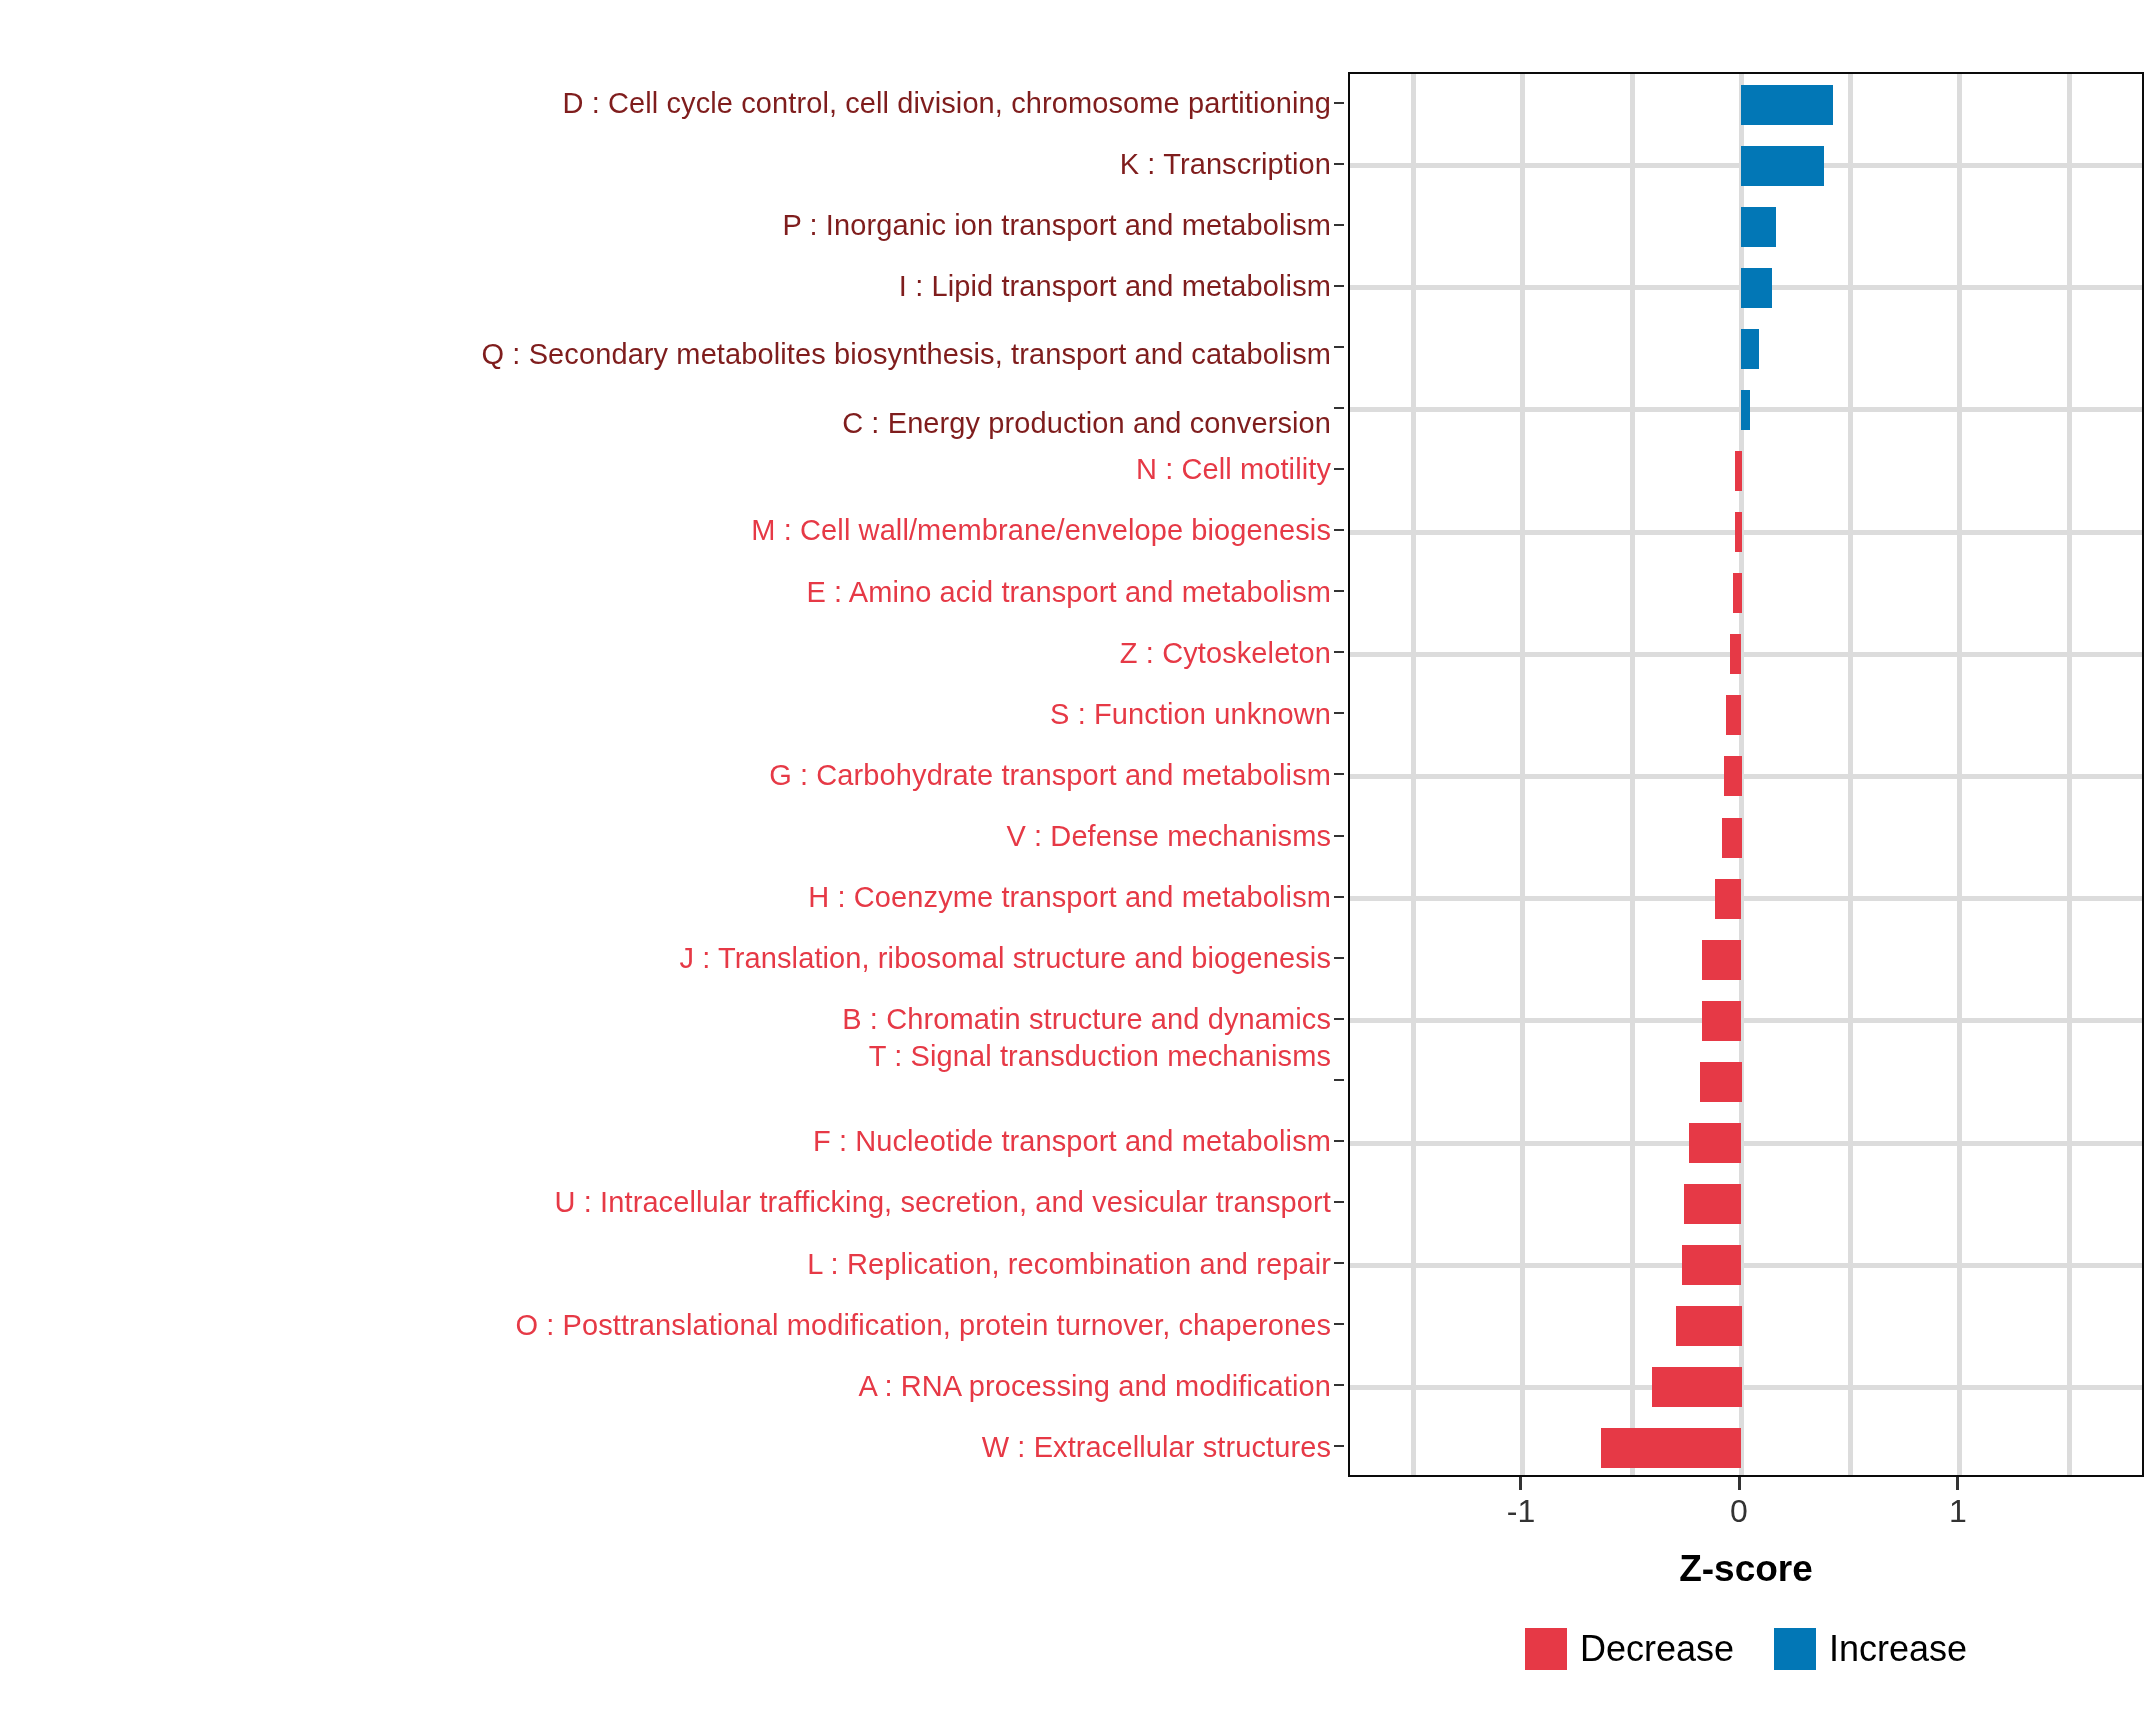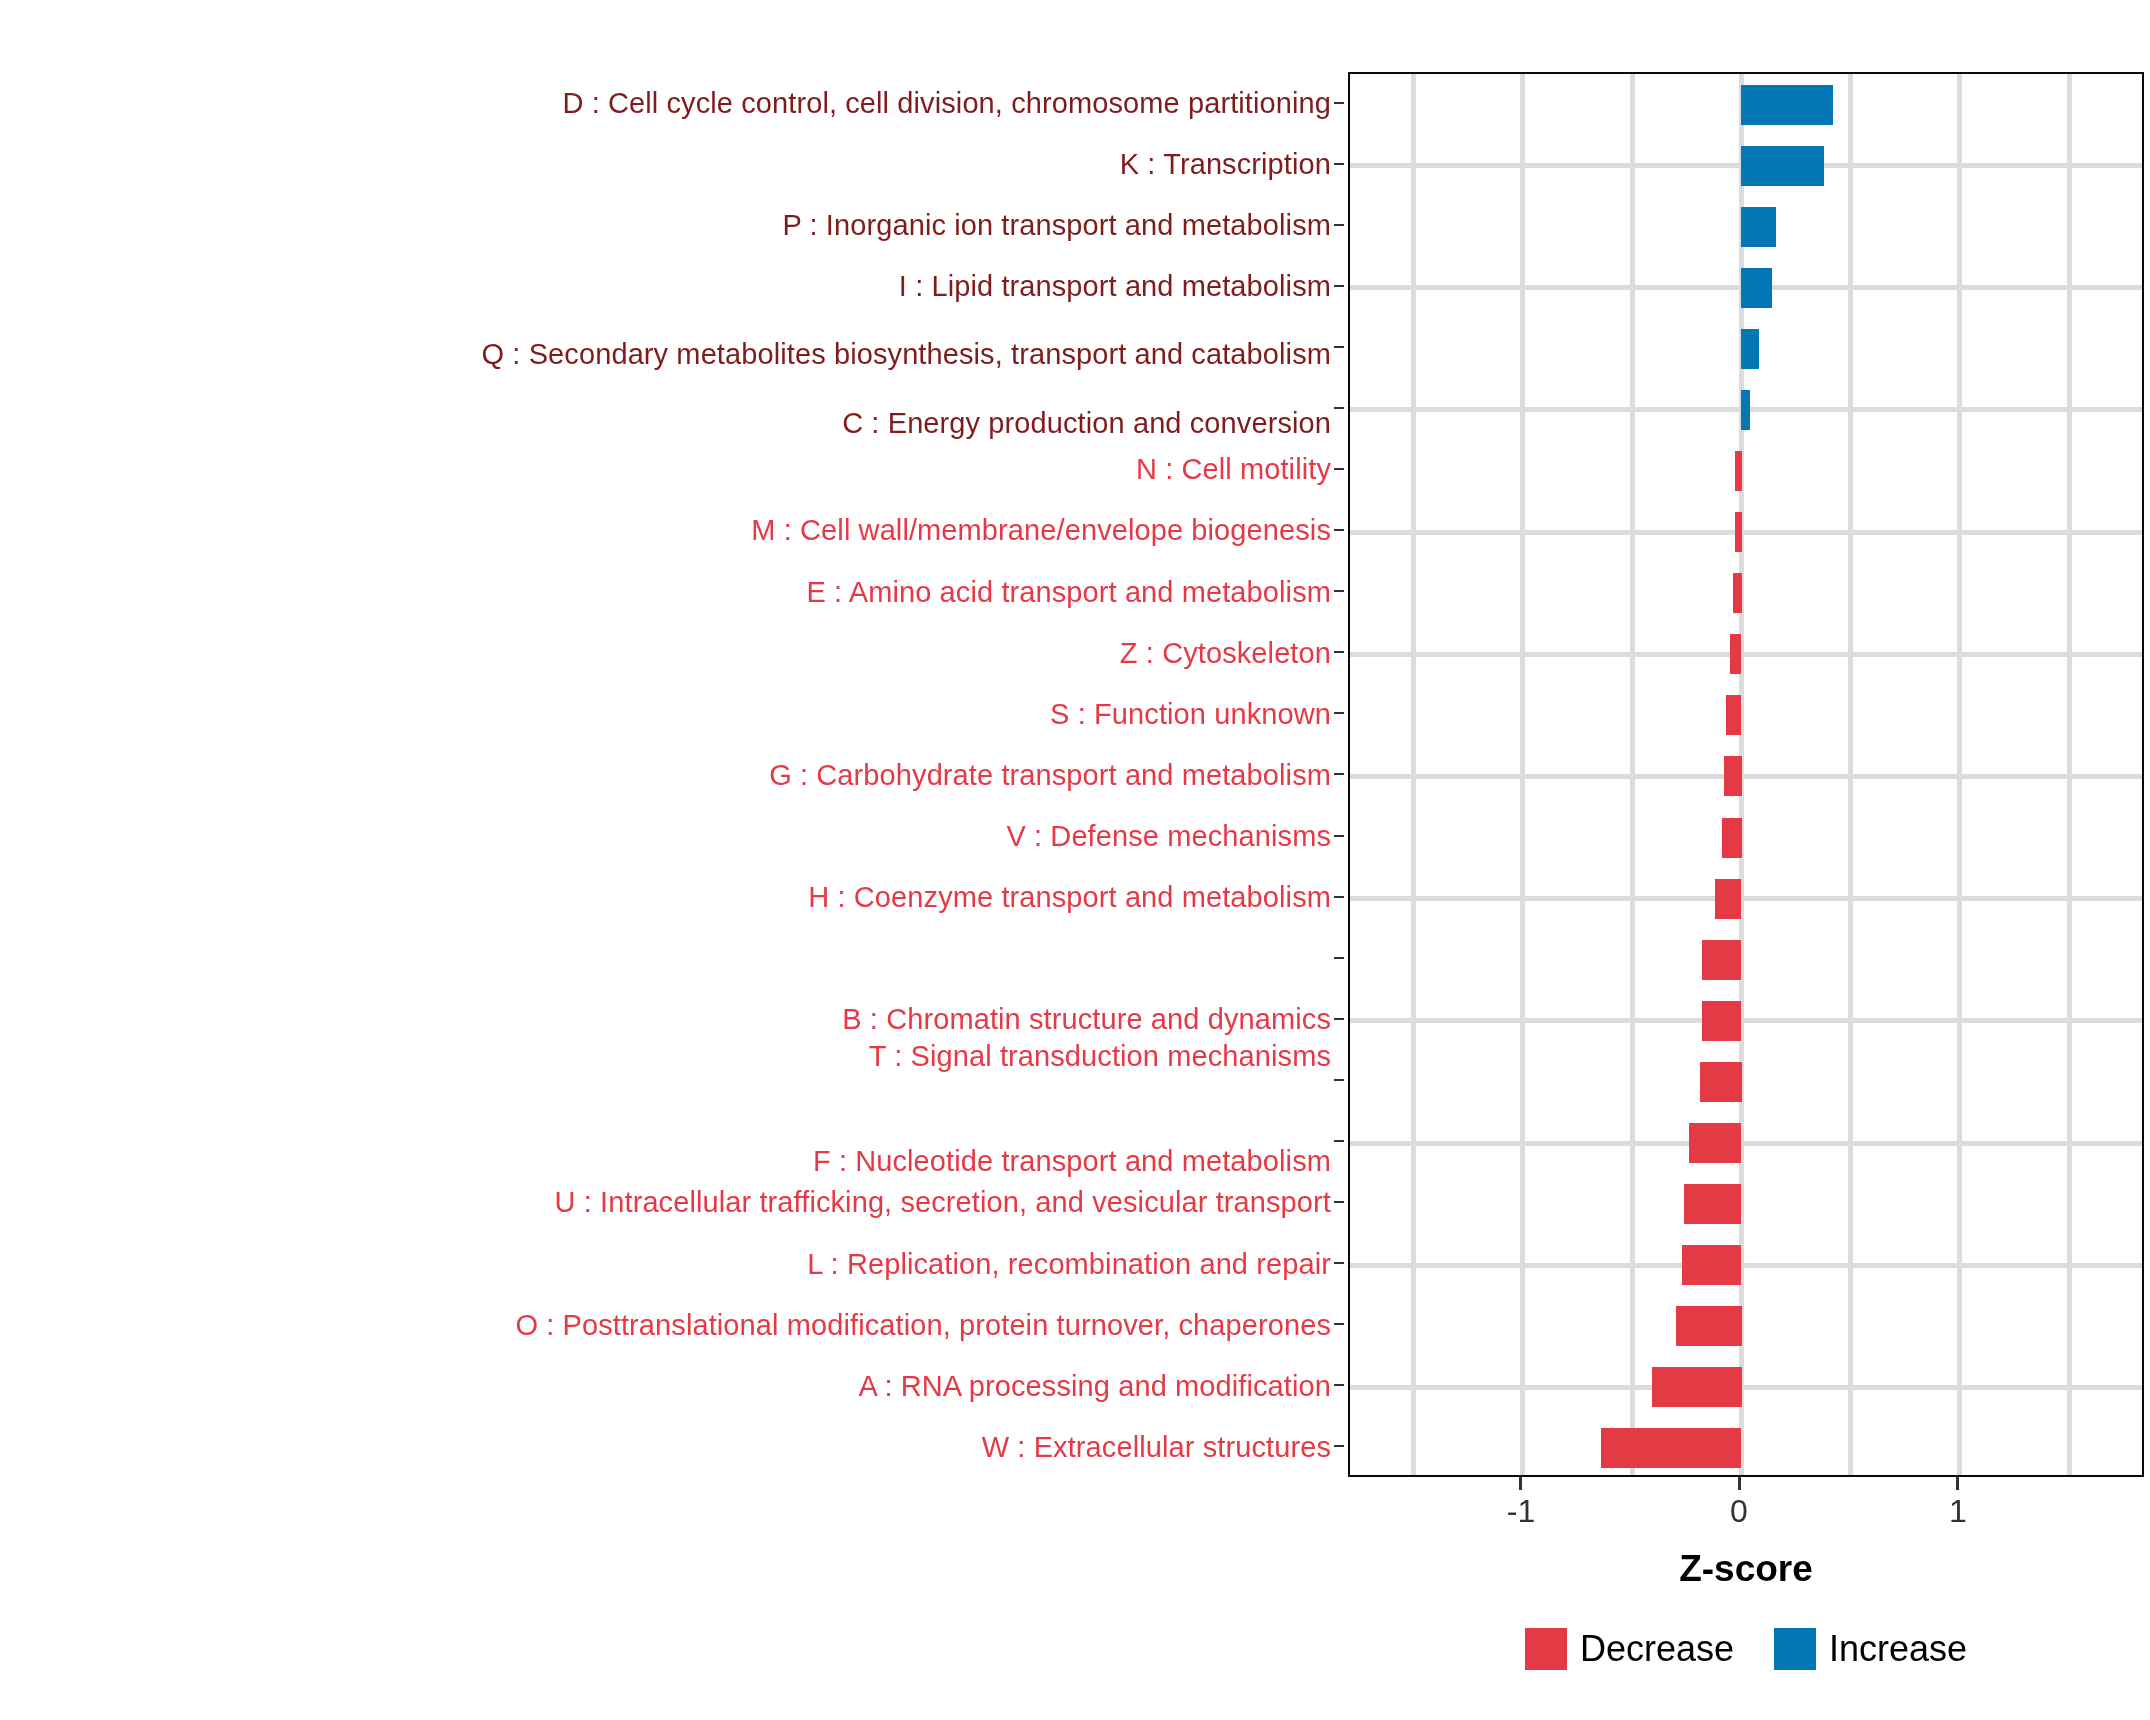--- a/index.html
+++ b/index.html
@@ -132,26 +132,27 @@
       <div class="ytick dec" style="top: 565px;">Z : Cytoskeleton</div>
       <div class="ytickmark" style="top: 579px;"></div>
       <div class="ytick dec" style="top: 626px;">S : Function unknown</div>
       <div class="ytickmark" style="top: 640px;"></div>
       <div class="ytick dec" style="top: 687px;">G : Carbohydrate transport and metabolism</div>
       <div class="ytickmark" style="top: 701px;"></div>
       <div class="ytick dec" style="top: 748px;">V : Defense mechanisms</div>
       <div class="ytickmark" style="top: 763px;"></div>
       <div class="ytick dec" style="top: 809px;">H : Coenzyme transport and metabolism</div>
       <div class="ytickmark" style="top: 824px;"></div>
+      <div class="ytick dec" style="top: 870px;">J : Translation, ribosomal structure and biogenesis</div>
       <div class="ytickmark" style="top: 885px;"></div>
       <div class="ytick dec" style="top: 931px;">B : Chromatin structure and dynamics</div>
       <div class="ytickmark" style="top: 946px;"></div>
       <div class="ytick dec" style="top: 968px;">T : Signal transduction mechanisms</div>
       <div class="ytickmark" style="top: 1007px;"></div>
-      <div class="ytick dec" style="top: 1053px; margin-top: 20px;">F : Nucleotide transport and metabolism</div>
+      <div class="ytick dec" style="top: 1053px;">F : Nucleotide transport and metabolism</div>
       <div class="ytickmark" style="top: 1068px;"></div>
       <div class="ytick dec" style="top: 1114px;">U : Intracellular trafficking, secretion, and vesicular transport</div>
       <div class="ytickmark" style="top: 1129px;"></div>
       <div class="ytick dec" style="top: 1176px;">L : Replication, recombination and repair</div>
       <div class="ytickmark" style="top: 1190px;"></div>
       <div class="ytick dec" style="top: 1237px;">O : Posttranslational modification, protein turnover, chaperones</div>
       <div class="ytickmark" style="top: 1251px;"></div>
       <div class="ytick dec" style="top: 1298px;">A : RNA processing and modification</div>
       <div class="ytickmark" style="top: 1312px;"></div>
       <div class="ytick dec" style="top: 1359px;">W : Extracellular structures</div>

